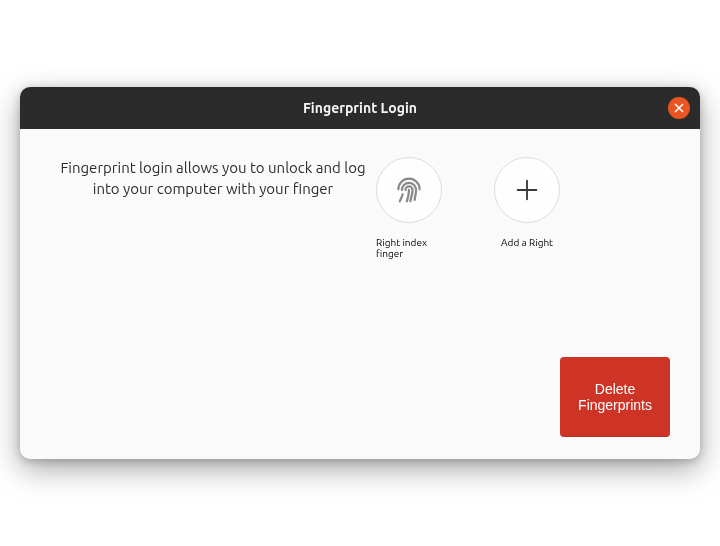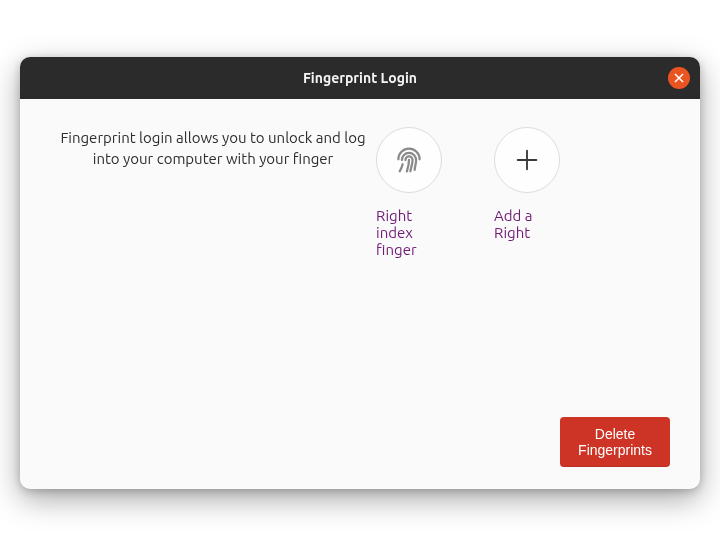--- a/index.html
+++ b/index.html
@@ -11,21 +11,21 @@
       font-family: Ubuntu, "Segoe UI", Cantarell, sans-serif;
       background: #fff;
       display: flex;
       justify-content: center;
       align-items: center;
       min-height: 546px;
       padding: 20px;
     }
     .window {
       width: 680px;
-      height: 432px;
+      height: 372px;
       background: #fafafa;
       border-radius: 10px;
       box-shadow: 0 10px 30px rgba(0,0,0,0.35), 0 2px 8px rgba(0,0,0,0.2);
       overflow: hidden;
       display: flex;
       flex-direction: column;
     }
     .titlebar {
       background: #2b2b2b;
       height: 42px;
@@ -87,34 +87,34 @@
       width: 66px;
       height: 66px;
       border-radius: 50%;
       background: #fefefe;
       border: 1px solid #dcdcdc;
       display: flex;
       align-items: center;
       justify-content: center;
     }
     .finger-label {
-      color: #701a75;
-      font-size: 15px;
+      color: #000000;
+      font-size: 10px;
     }
     .footer {
       margin-top: auto;
       display: flex;
       justify-content: flex-end;
     }
     .delete-btn {
       background: #ce3426;
       color: #fff;
       border: none;
       border-radius: 4px;
-      padding: 9px 18px;
+      padding: 24px 18px;
       font-size: 14px;
       font-weight: 500;
       cursor: pointer;
       box-shadow: inset 0 -1px 0 rgba(0,0,0,0.1);
     }
   </style>
 </head>
 <body>
 
 <div class="window">

